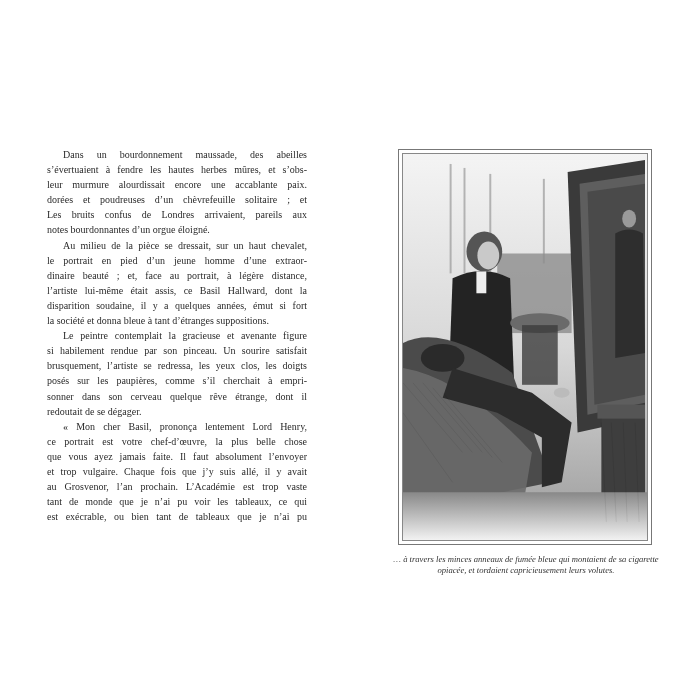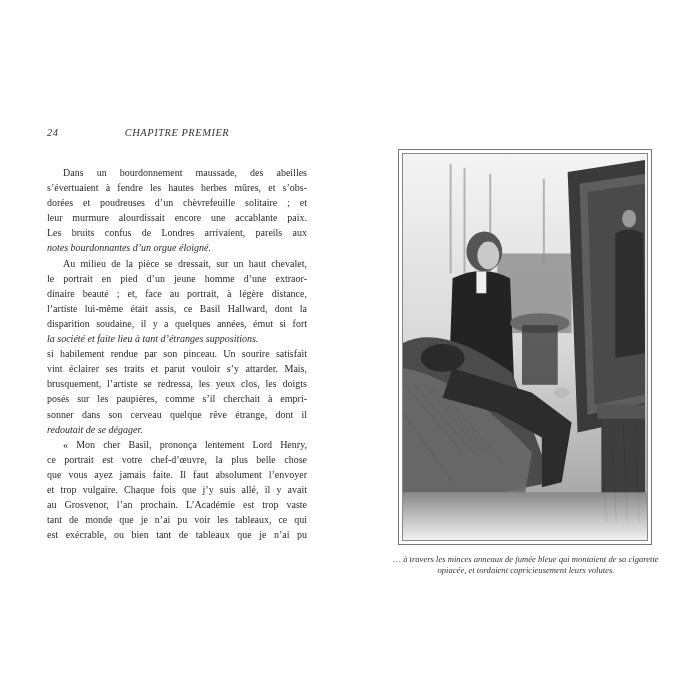--- a/index.html
+++ b/index.html
@@ -14,21 +14,21 @@
     }
     .running-head {
       position: relative; height: 18px;
       font-style: italic; font-size: 10.5px; letter-spacing: 0.5px; color: #333;
     }
     .running-head .folio { position: absolute; left: 0; top: 0; }
     .running-head .chapter { position: absolute; left: 0; right: 0; top: 0; text-align: center; }
     .body-text { margin-top: 20px; font-size: 10px; line-height: 15.1px; }
     .body-text p { margin: 0; text-indent: 16px; text-align: justify; text-align-last: auto; }
     .body-text p .ln { display: block; text-align: justify; text-align-last: justify; white-space: nowrap; }
-    .body-text p .ln.last { text-align-last: left; font-style: italic; }
+    .body-text p .ln.last { text-align-last: left; }
     .body-text p .ln.first { text-indent: 16px; }
     .body-text p .ln:not(.first) { text-indent: 0; }
 
     .page-right { position: absolute; left: 370px; top: 0; width: 330px; height: 551px; }
     .illus-frame {
       position: absolute; left: 28px; top: 149px; width: 254px; height: 396px;
       border: 1px solid #777; box-sizing: border-box; padding: 3px; background: #fff;
     }
     .illus-inner {
       width: 100%; height: 100%; border: 1px solid #888; box-sizing: border-box;
@@ -37,44 +37,40 @@
     .illus-inner svg { display: block; width: 100%; height: 100%; }
     .caption {
       position: absolute; left: 10px; width: 292px; top: 554px;
       font-style: italic; font-size: 8.6px; line-height: 11px; text-align: center; color: #333;
     }
   </style>
 </head>
 <body>
 
 <div class="page-left">
-  <div class="running-head">
-    <span class="folio">24</span>
-    <span class="chapter">CHAPITRE PREMIER</span>
-  </div>
   <div class="body-text" id="body-text">
       <p>
         <span class="ln first">Dans un bourdonnement maussade, des abeilles</span>
         <span class="ln">s’évertuaient à fendre les hautes herbes mûres, et s’obs-</span>
+        <span class="ln">leur murmure alourdissait encore une accablante paix.</span>
         <span class="ln">dorées et poudreuses d’un chèvrefeuille solitaire ; et</span>
-        <span class="ln">leur murmure alourdissait encore une accablante paix.</span>
         <span class="ln">Les bruits confus de Londres arrivaient, pareils aux</span>
         <span class="ln last">notes bourdonnantes d’un orgue éloigné.</span>
       </p>
       <p>
         <span class="ln first">Au milieu de la pièce se dressait, sur un haut chevalet,</span>
         <span class="ln">le portrait en pied d’un jeune homme d’une extraor-</span>
         <span class="ln">dinaire beauté ; et, face au portrait, à légère distance,</span>
         <span class="ln">l’artiste lui-même était assis, ce Basil Hallward, dont la</span>
         <span class="ln">disparition soudaine, il y a quelques années, émut si fort</span>
-        <span class="ln last">la société et faite lieu à tant d’étranges suppositions.</span>
+        <span class="ln last">la société et donna bleue à tant d’étranges suppositions.</span>
       </p>
       <p>
+        <span class="ln first">Le peintre contemplait la gracieuse et avenante figure</span>
         <span class="ln">si habilement rendue par son pinceau. Un sourire satisfait</span>
-        <span class="ln">vint éclairer ses traits et parut vouloir s’y attarder. Mais,</span>
         <span class="ln">brusquement, l’artiste se redressa, les yeux clos, les doigts</span>
         <span class="ln">posés sur les paupières, comme s’il cherchait à empri-</span>
         <span class="ln">sonner dans son cerveau quelque rêve étrange, dont il</span>
         <span class="ln last">redoutait de se dégager.</span>
       </p>
       <p>
         <span class="ln first">« Mon cher Basil, prononça lentement Lord Henry,</span>
         <span class="ln">ce portrait est votre chef-d’œuvre, la plus belle chose</span>
         <span class="ln">que vous ayez jamais faite. Il faut absolument l’envoyer</span>
         <span class="ln">et trop vulgaire. Chaque fois que j’y suis allé, il y avait</span>

